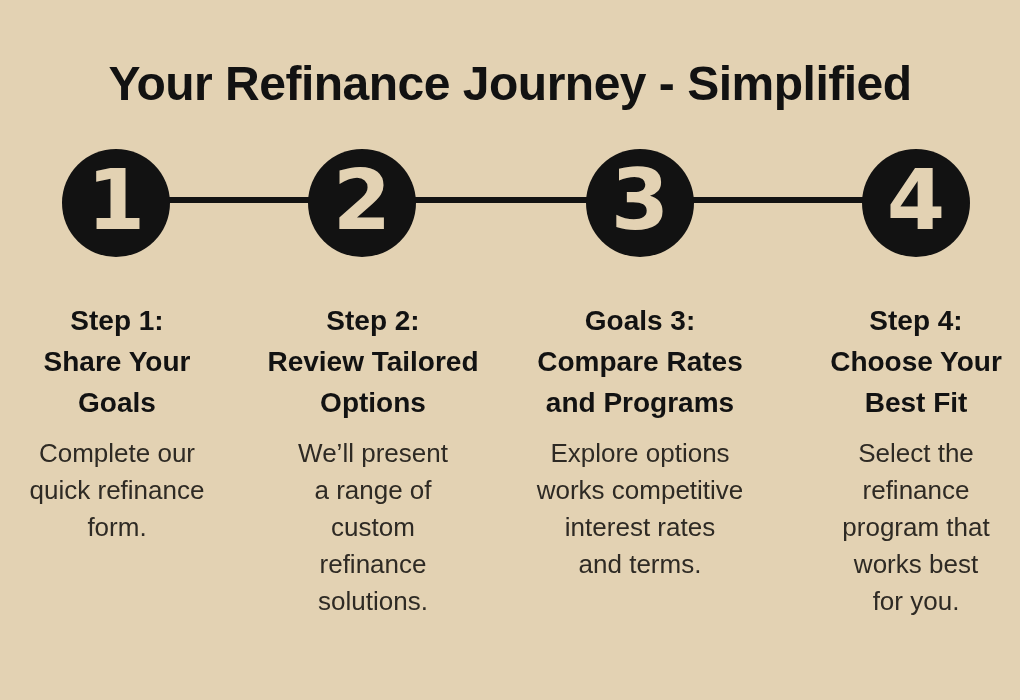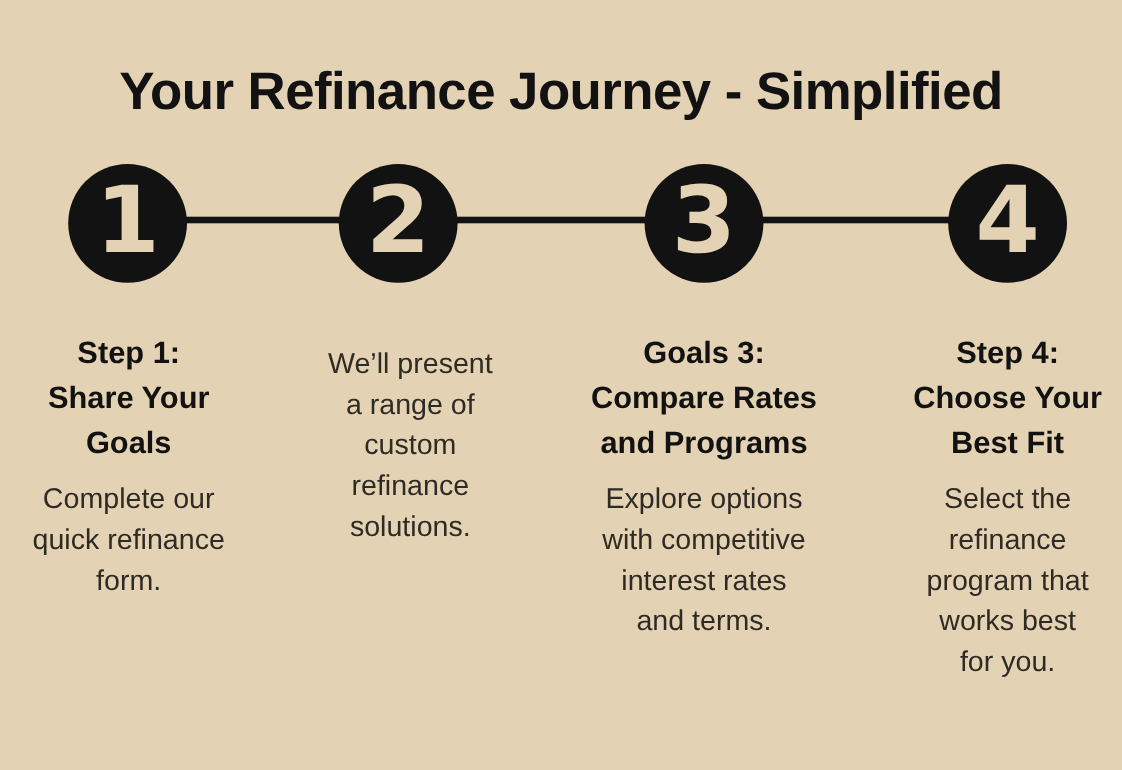--- a/index.html
+++ b/index.html
@@ -108,33 +108,36 @@
   <div class="col col-1">
     <div class="step-heading">Step 1:
 Share Your
 Goals</div>
     <div class="step-desc">Complete our
 quick refinance
 form.</div>
   </div>
 
   <div class="col col-2">
+    <div class="step-heading">Step 2:
+Review Tailored
+Options</div>
     <div class="step-desc">We’ll present
 a range of
 custom
 refinance
 solutions.</div>
   </div>
 
   <div class="col col-3">
     <div class="step-heading">Goals 3:
 Compare Rates
 and Programs</div>
     <div class="step-desc">Explore options
-with competitive
+works competitive
 interest rates
 and terms.</div>
   </div>
 
   <div class="col col-4">
     <div class="step-heading">Step 4:
 Choose Your
 Best Fit</div>
     <div class="step-desc">Select the
 refinance

